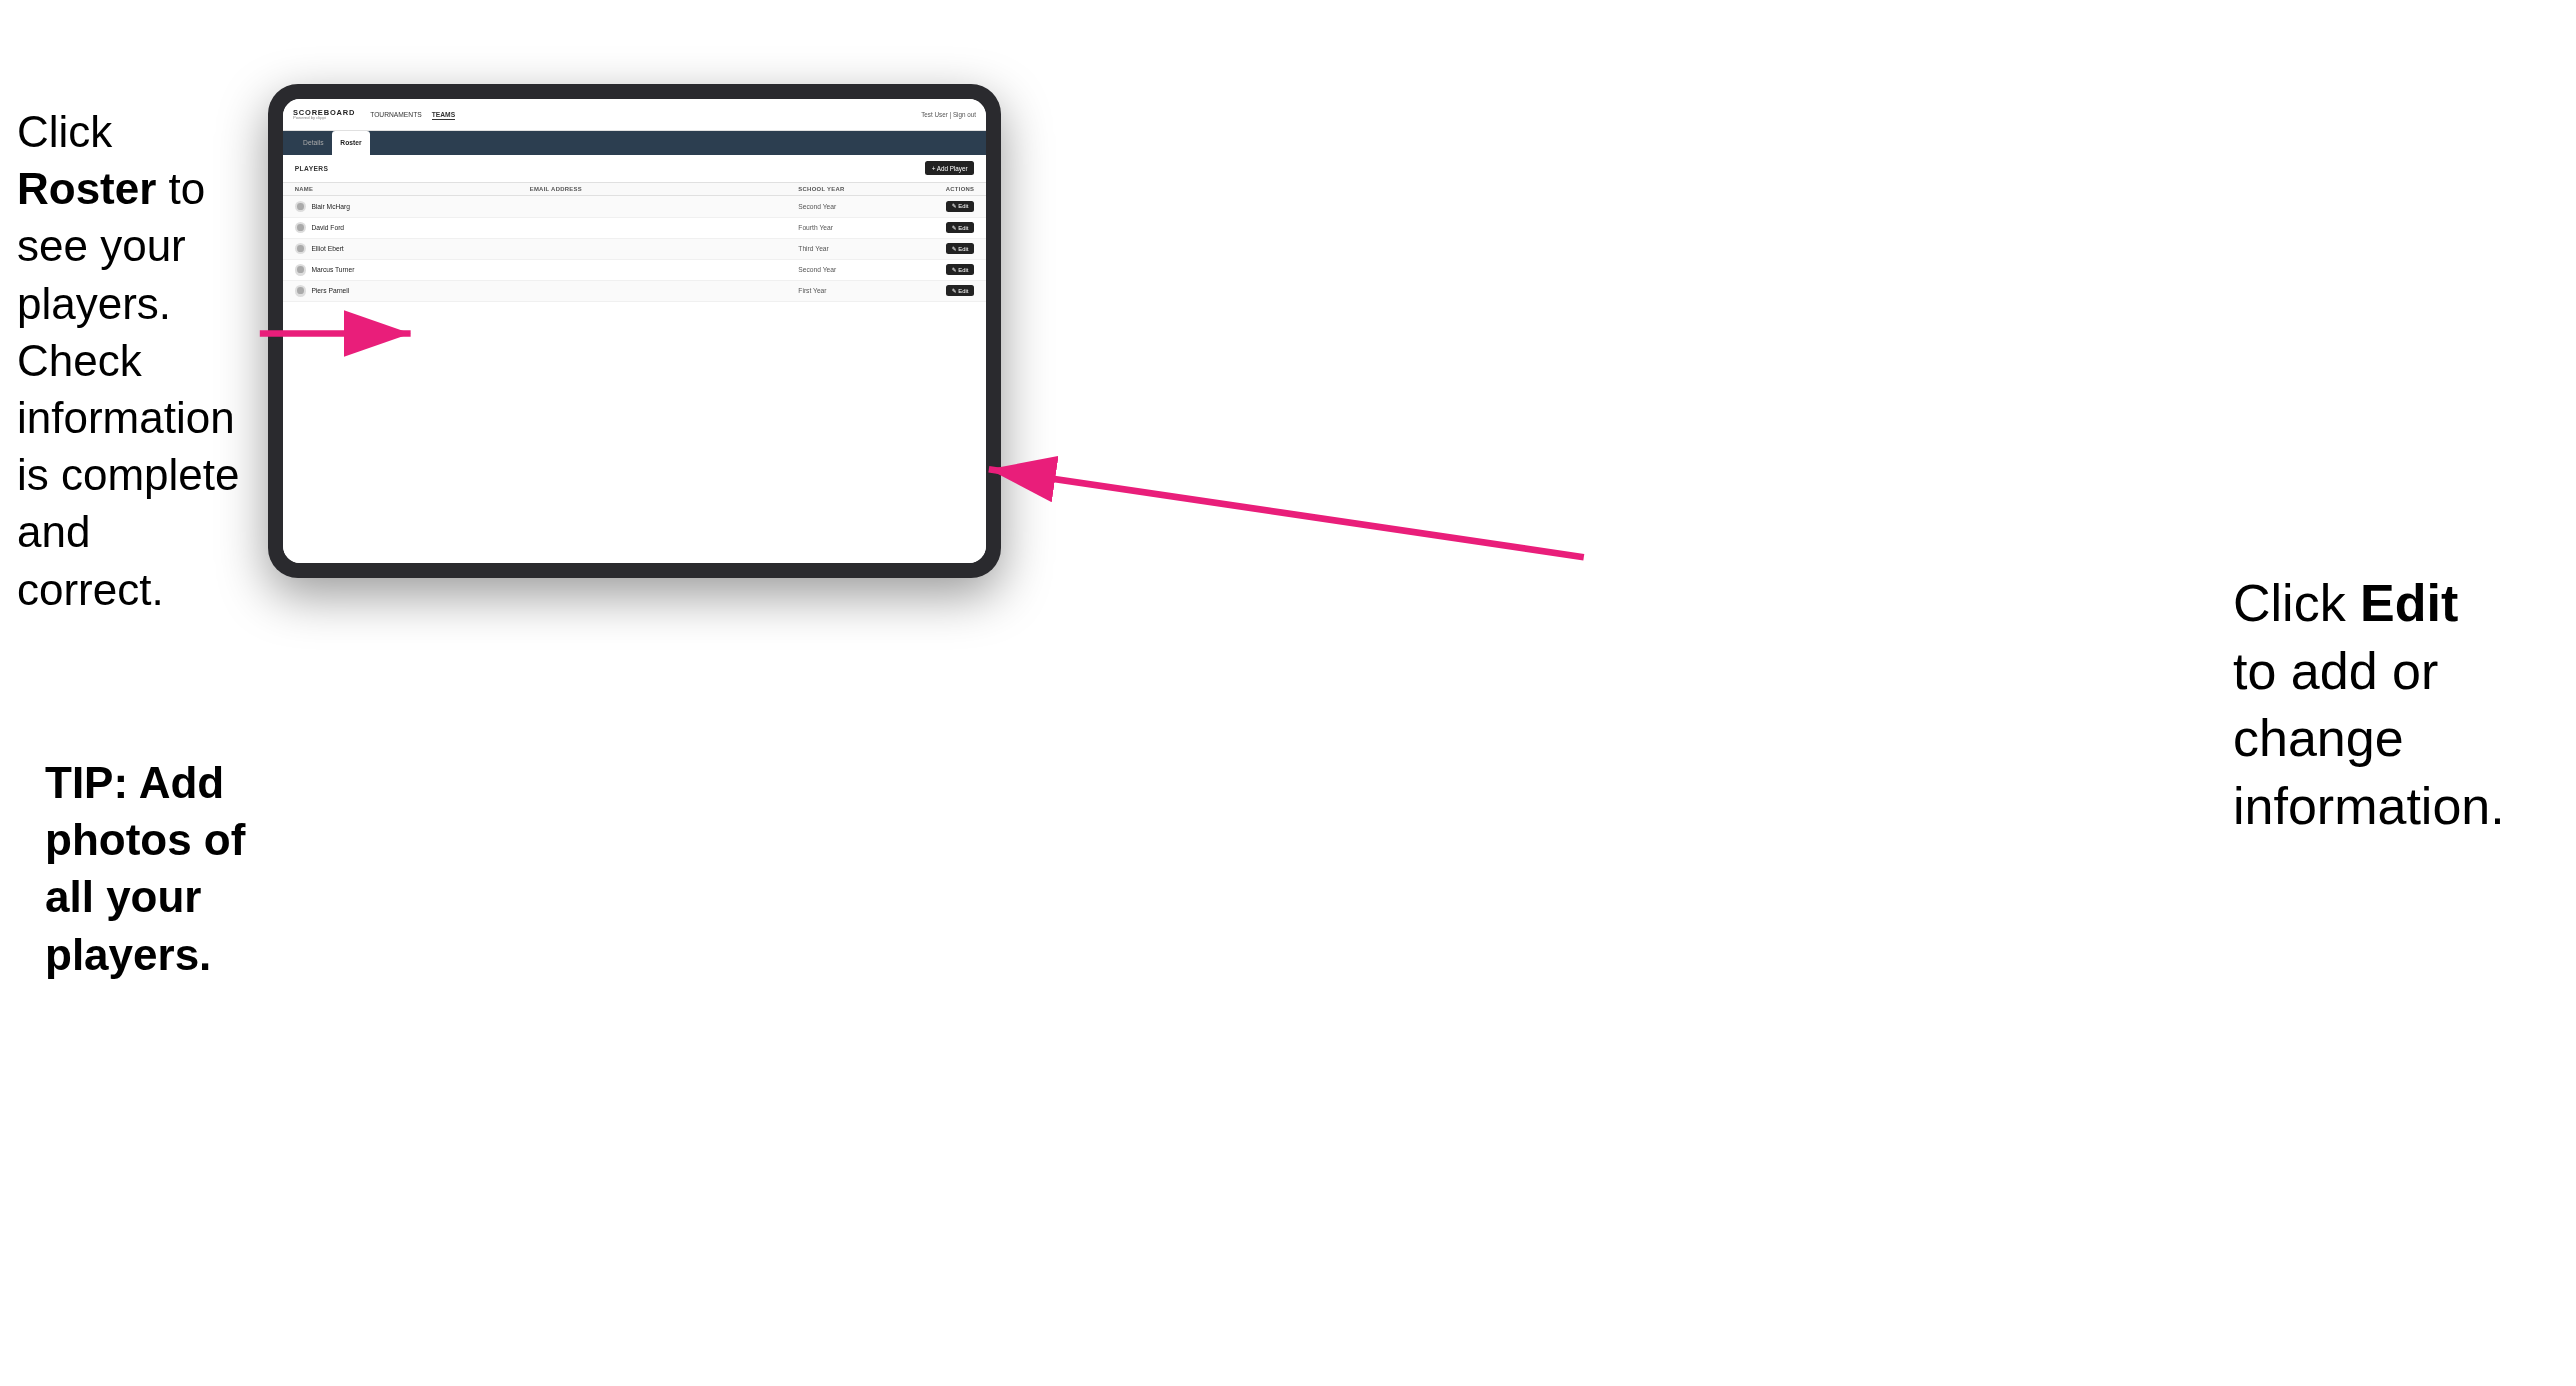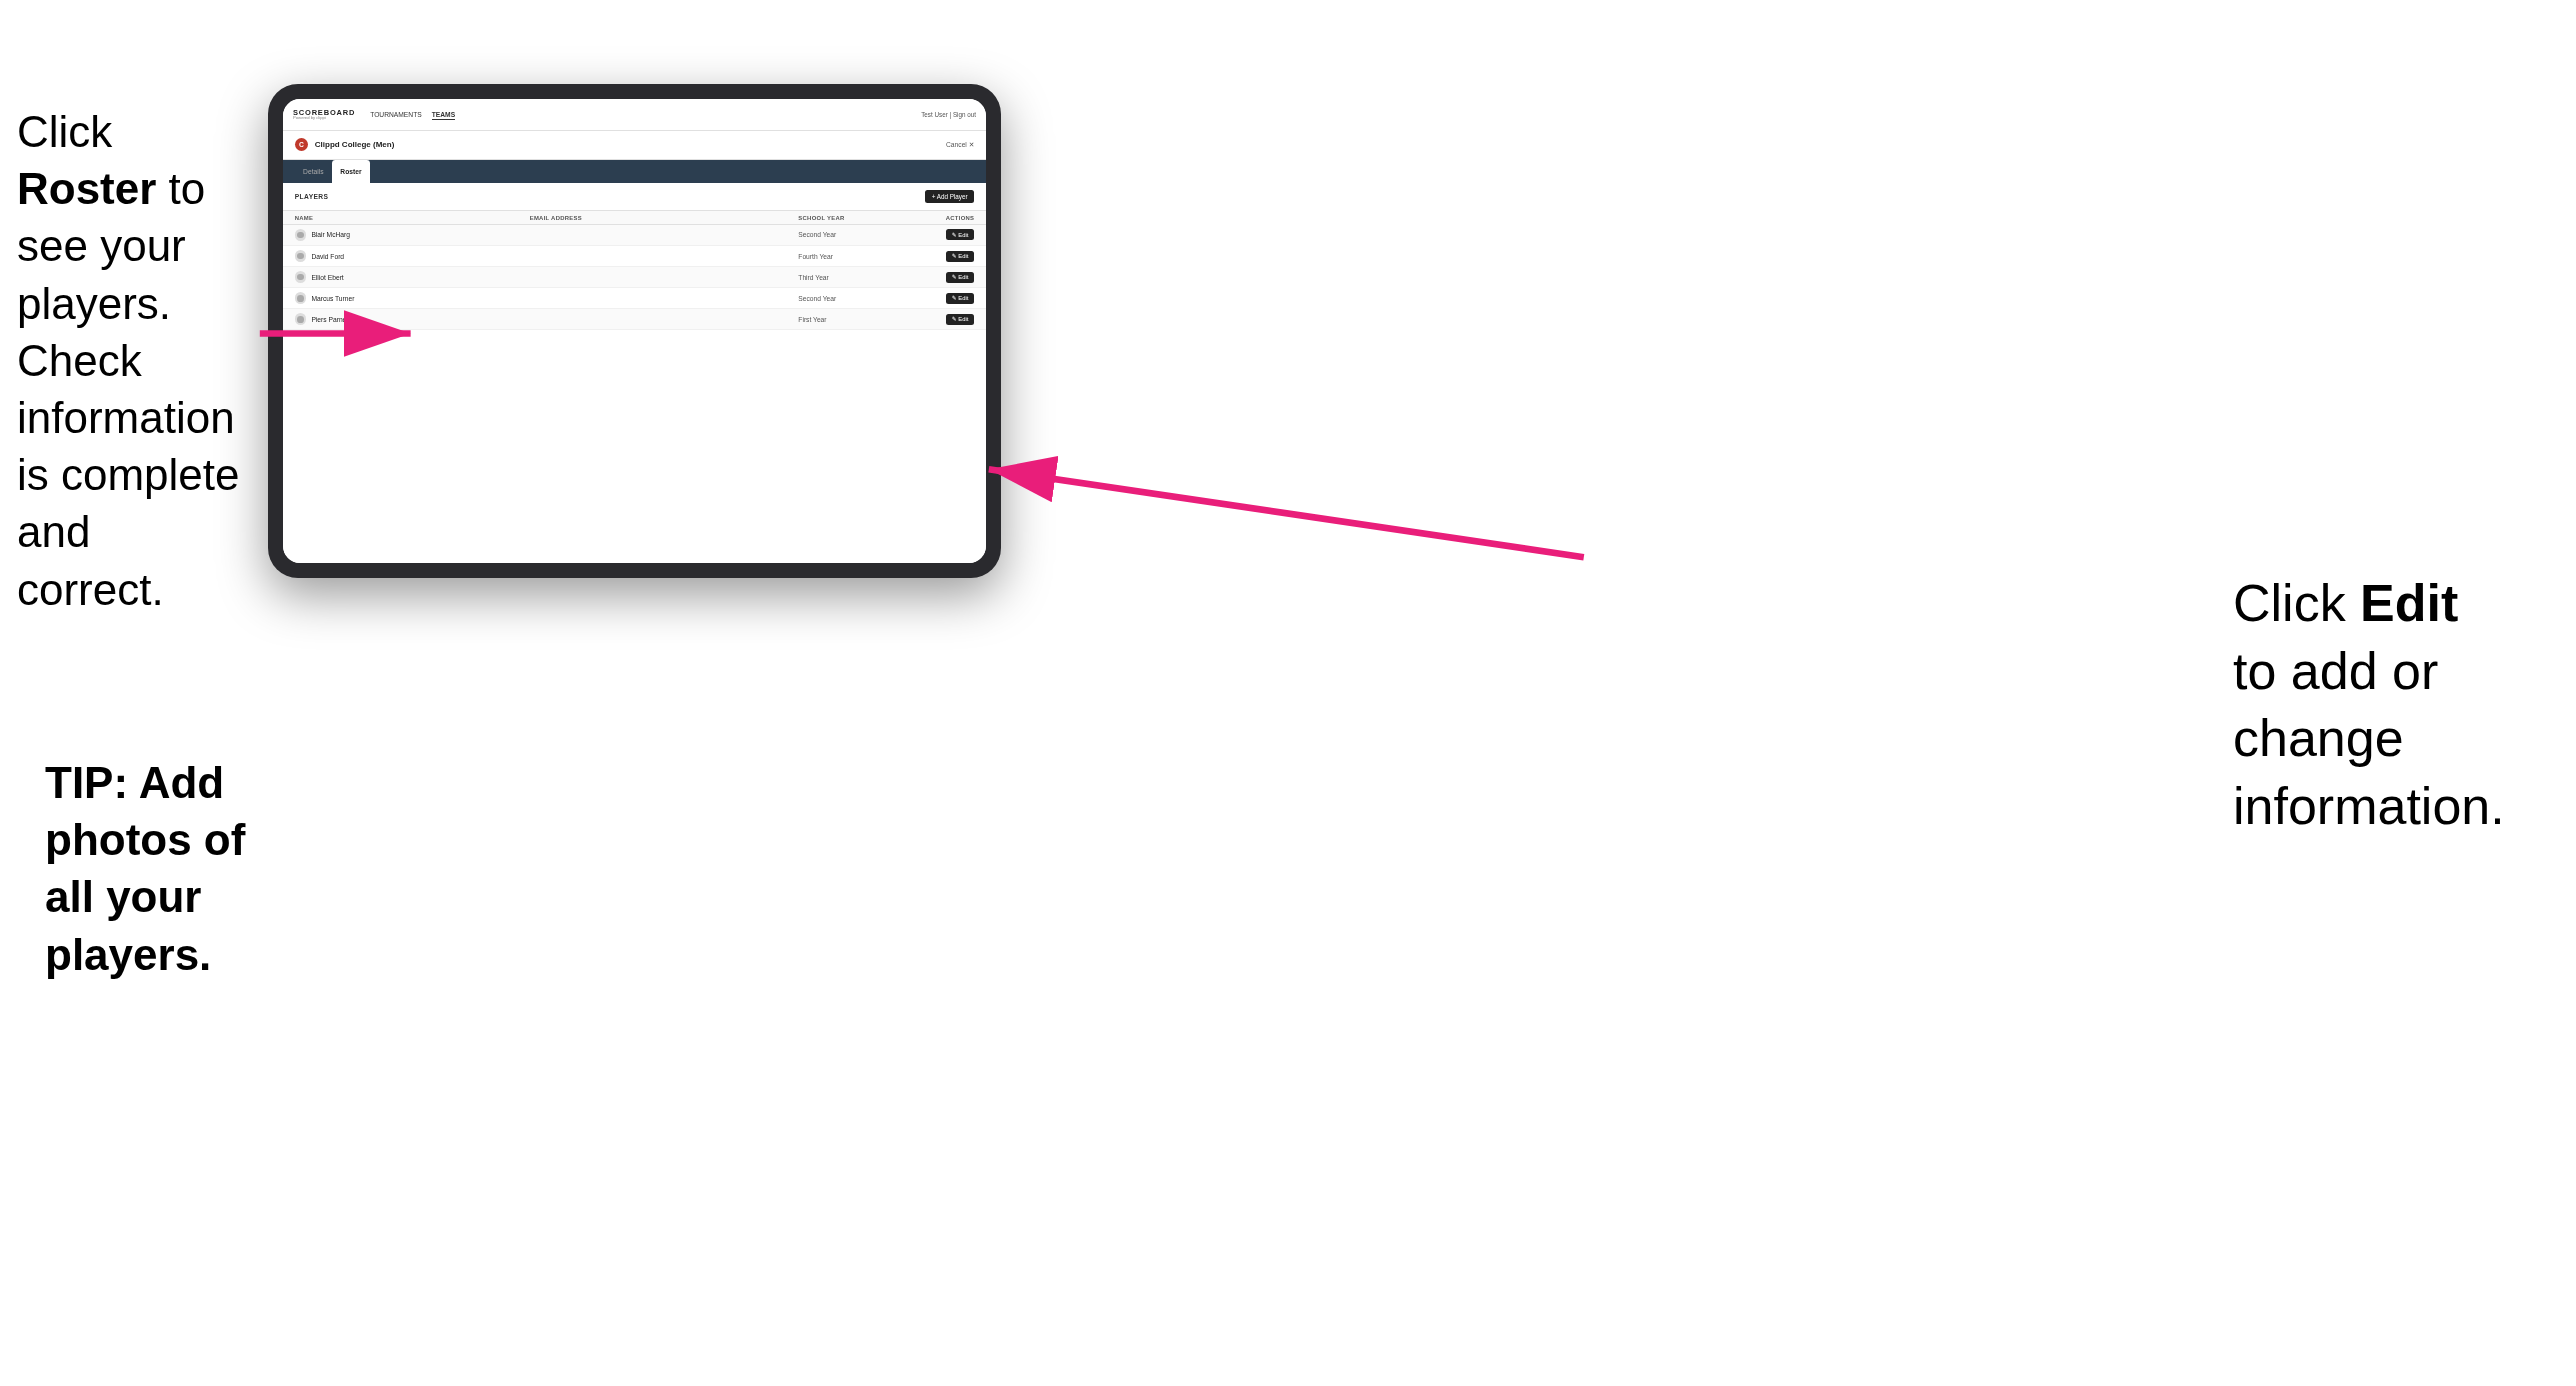--- a/index.html
+++ b/index.html
@@ -355,25 +355,20 @@
       </div>
       <div class="nav-links">
         <span class="nav-link">TOURNAMENTS</span>
         <span class="nav-link active">TEAMS</span>
       </div>
       <div class="nav-right">
         <span>Test User | Sign out</span>
       </div>
     </div>
 
-    <div class="team-header">
-      <div class="team-logo">C</div>
-      <span class="team-name">Clippd College (Men)</span>
-      <span class="cancel-btn">Cancel ✕</span>
-    </div>
 
     <div class="tab-bar">
       <div class="tab">
         <span>Details</span>
       </div>
       <div class="tab active">
         <span>Roster</span>
       </div>
     </div>
 

